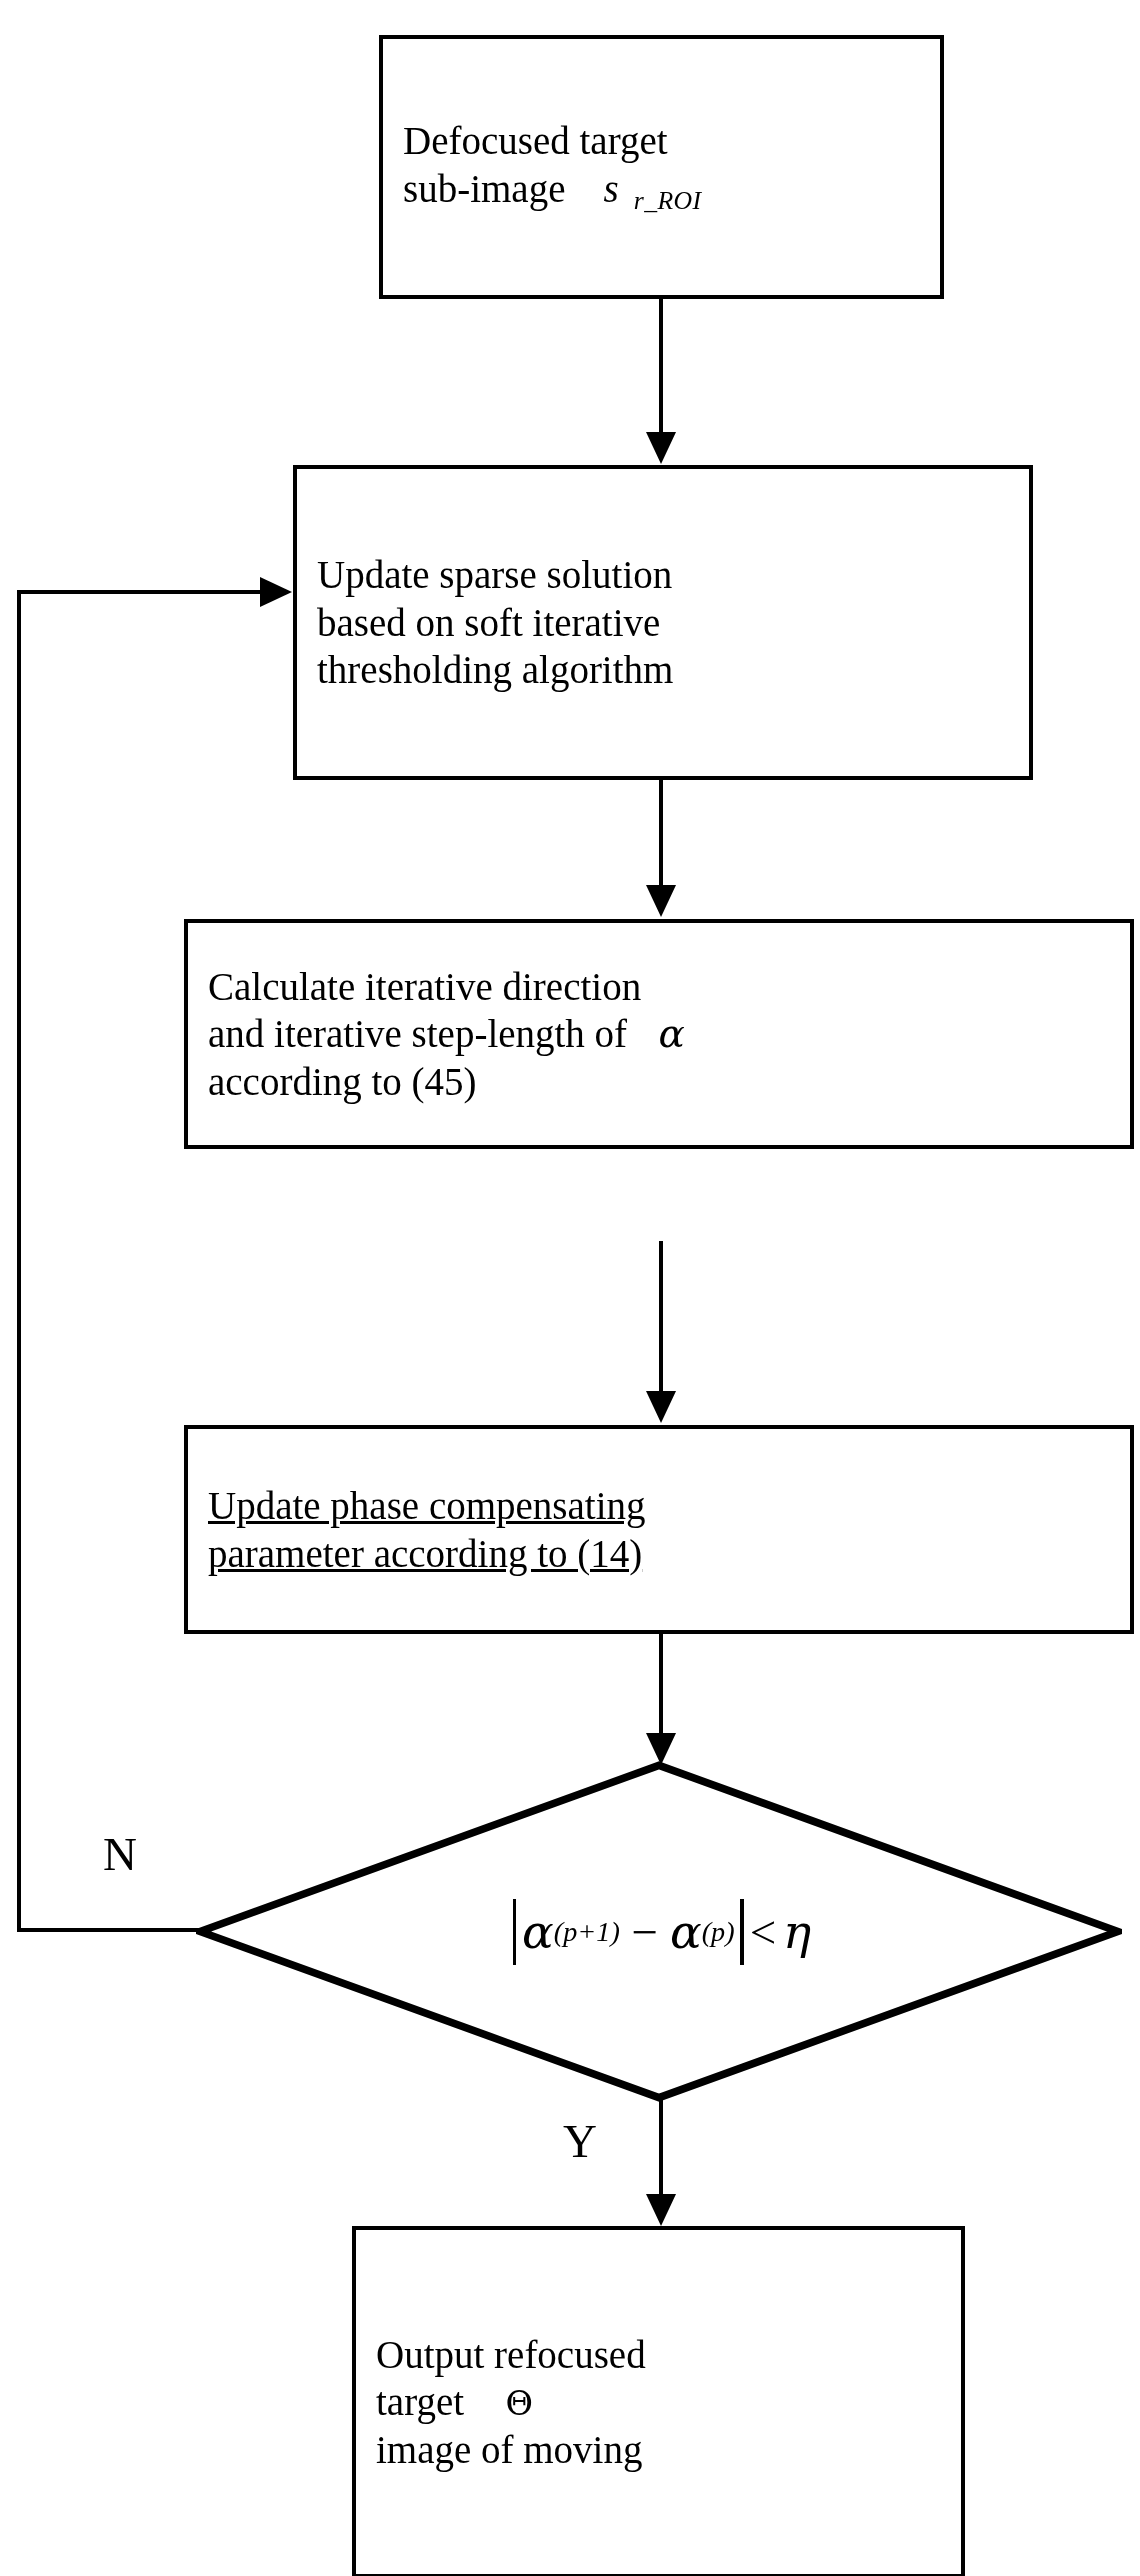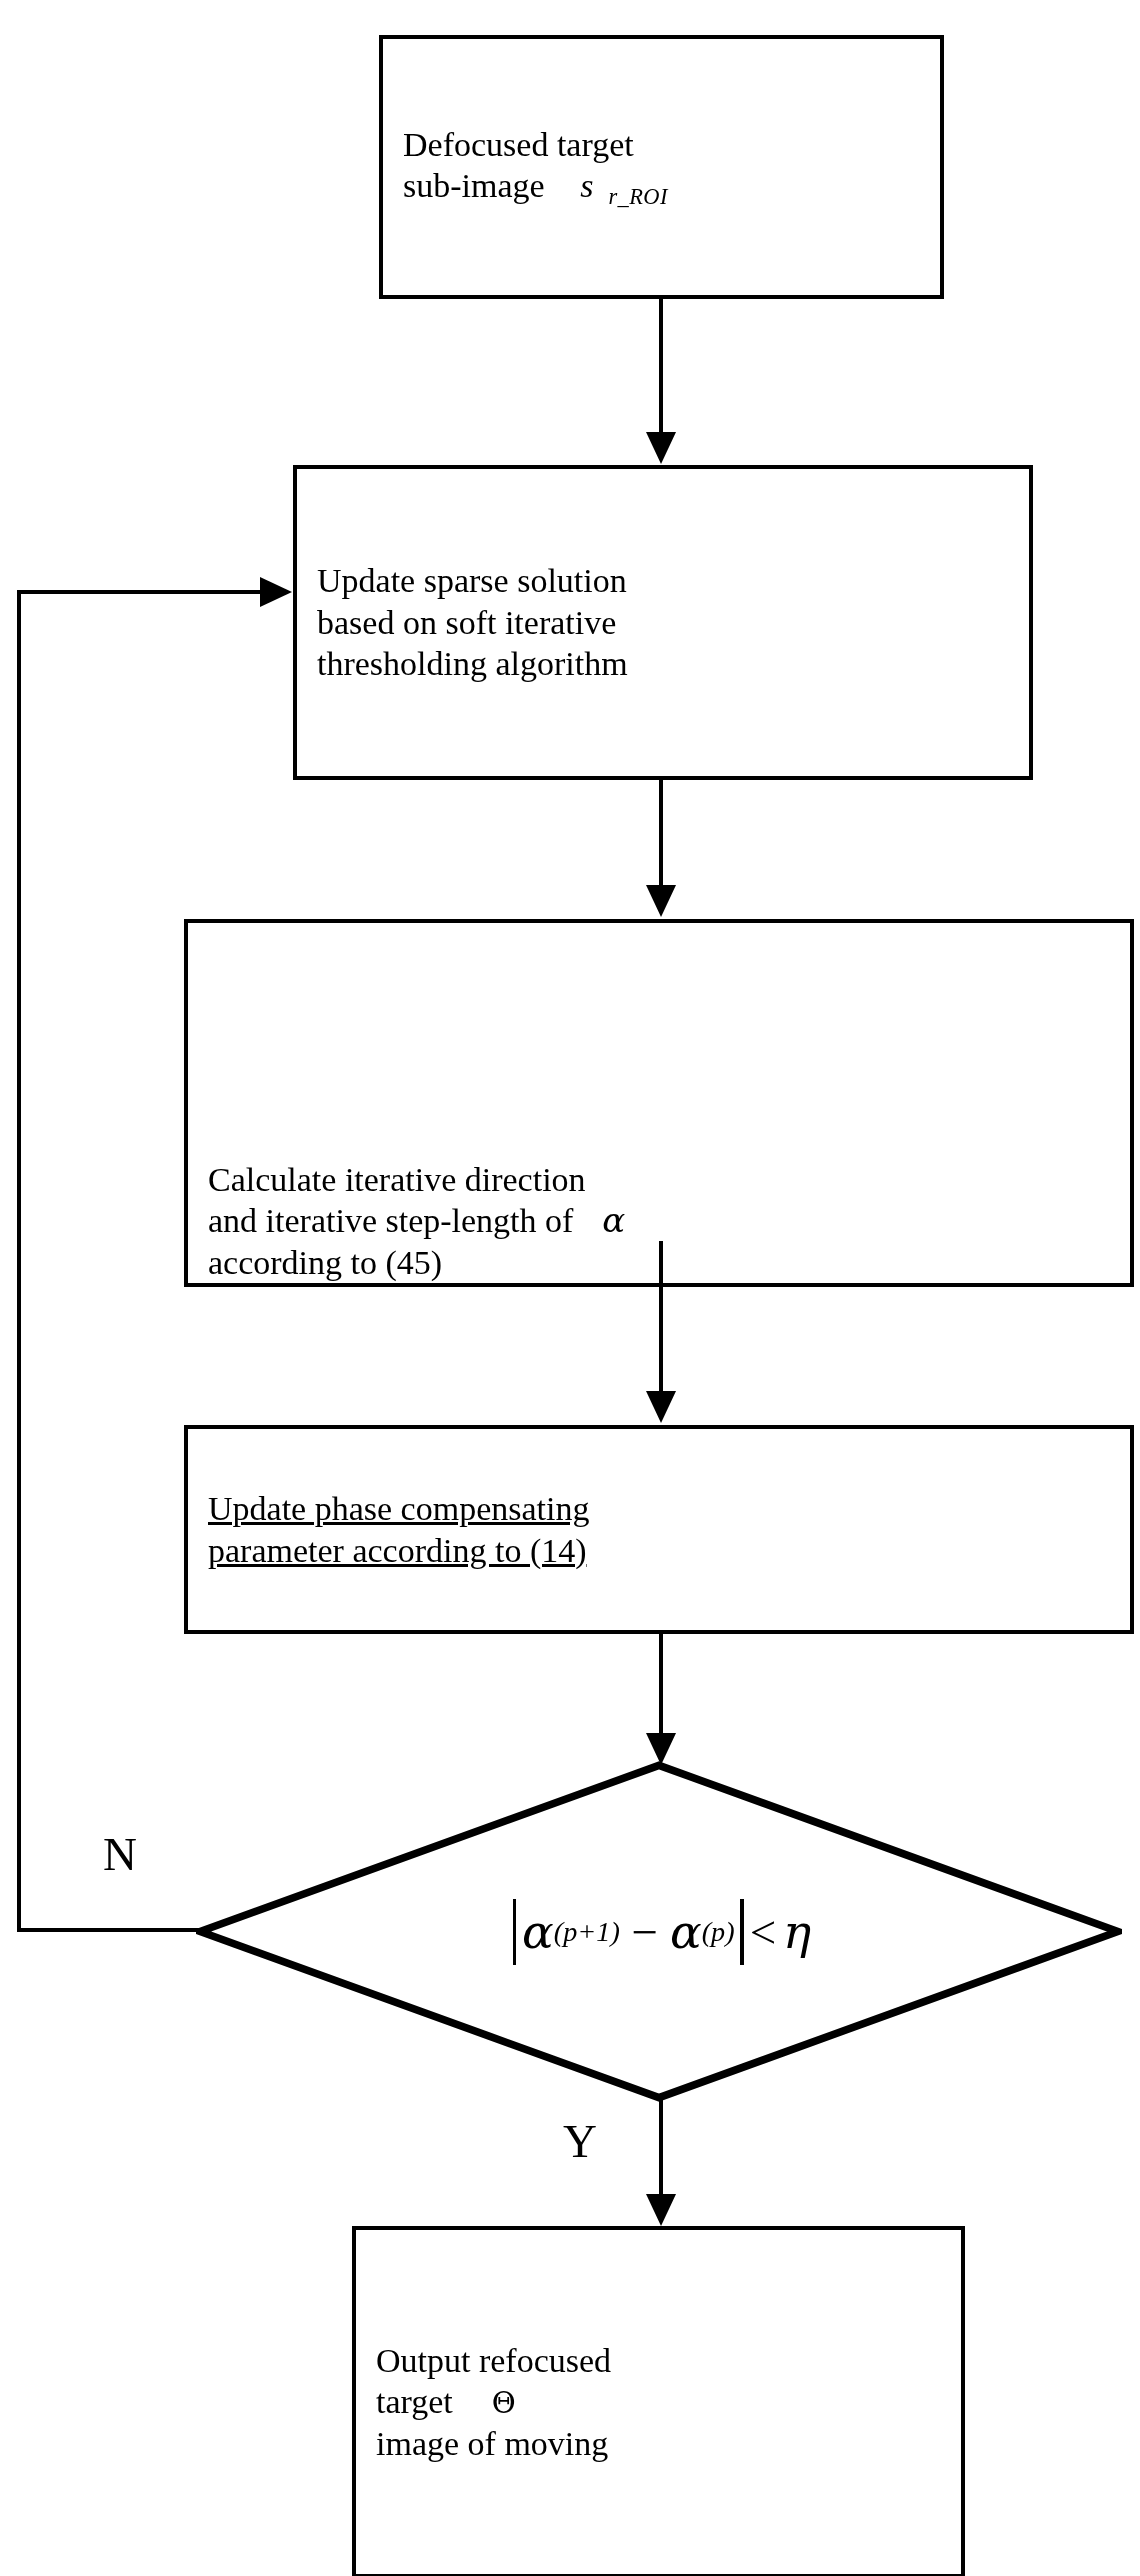--- a/index.html
+++ b/index.html
@@ -25,21 +25,21 @@
     border: 4.2px solid #000000;
     background: #ffffff;
     display: flex;
     flex-direction: column;
     justify-content: center;
   }
   .node-box .line {
     display: block;
     white-space: nowrap;
     line-height: 1.22;
-    font-size: 34px;
+    font-size: 39px;
     padding-left: 20px;
   }
 
   
   .mi {
     font-family: "Liberation Serif", "DejaVu Serif", serif;
     font-style: italic;
   }
   .greek {
     font-family: "DejaVu Serif", "Liberation Serif", serif;
@@ -140,21 +140,21 @@
 
   <div class="node-box" style="left:293px; top:465px; width:740px; height:315px;">
     <span class="line">Update sparse solution</span>
     <span class="line">based on soft iterative</span>
     <span class="line">thresholding algorithm</span>
   </div>
 
   <div class="vline" style="left:659px; top:780px; height:108px;"></div>
   <div class="arrow-down" style="left:646px; top:885px;"></div>
 
-  <div class="node-box" style="left:184px; top:919px; width:950px; height:368px;justify-content:flex-end;">
+  <div class="node-box" style="left:184px; top:919px; width:950px; height:230px;">
     <span class="line">Calculate  iterative direction</span>
     <span class="line">
       <span>and iterative step-length of</span>
       <span style="display:inline-block;width:11.8px;"></span>
       <span class="greek">α</span>
     </span>
     <span class="line">according to (45)</span>
   </div>
 
   <div class="vline" style="left:659px; top:1241px; height:152px;"></div>

